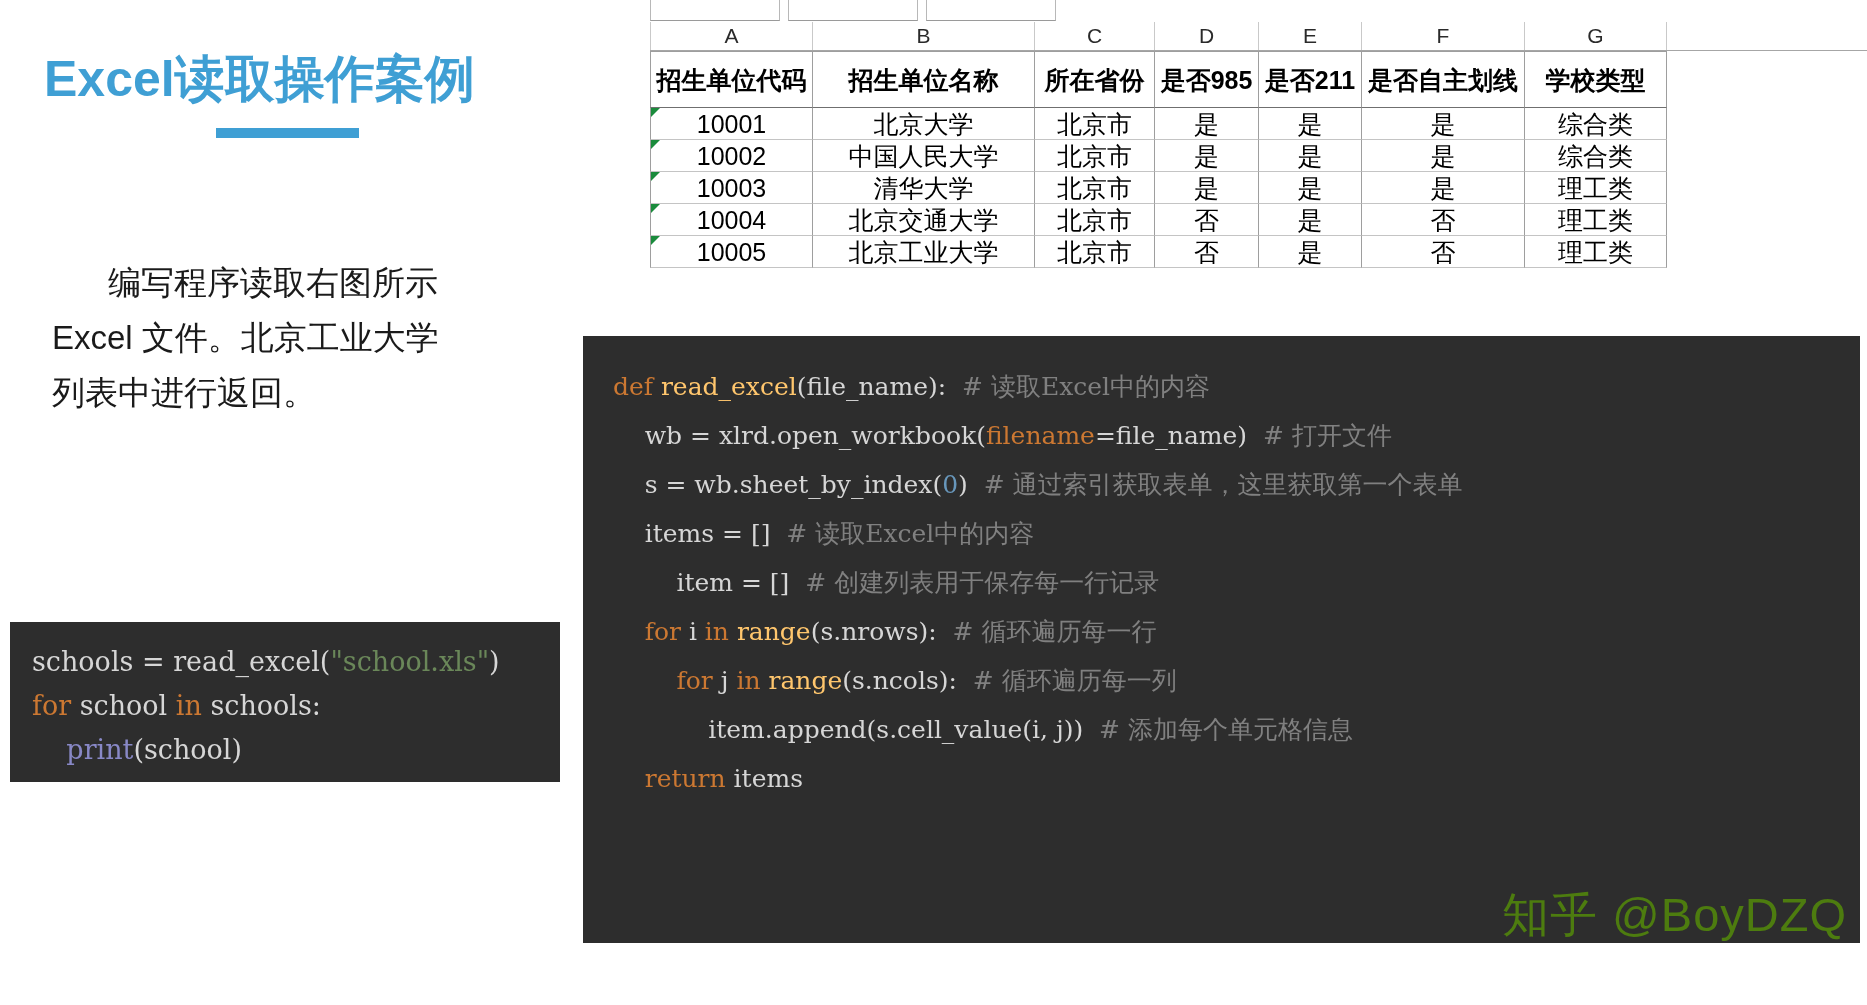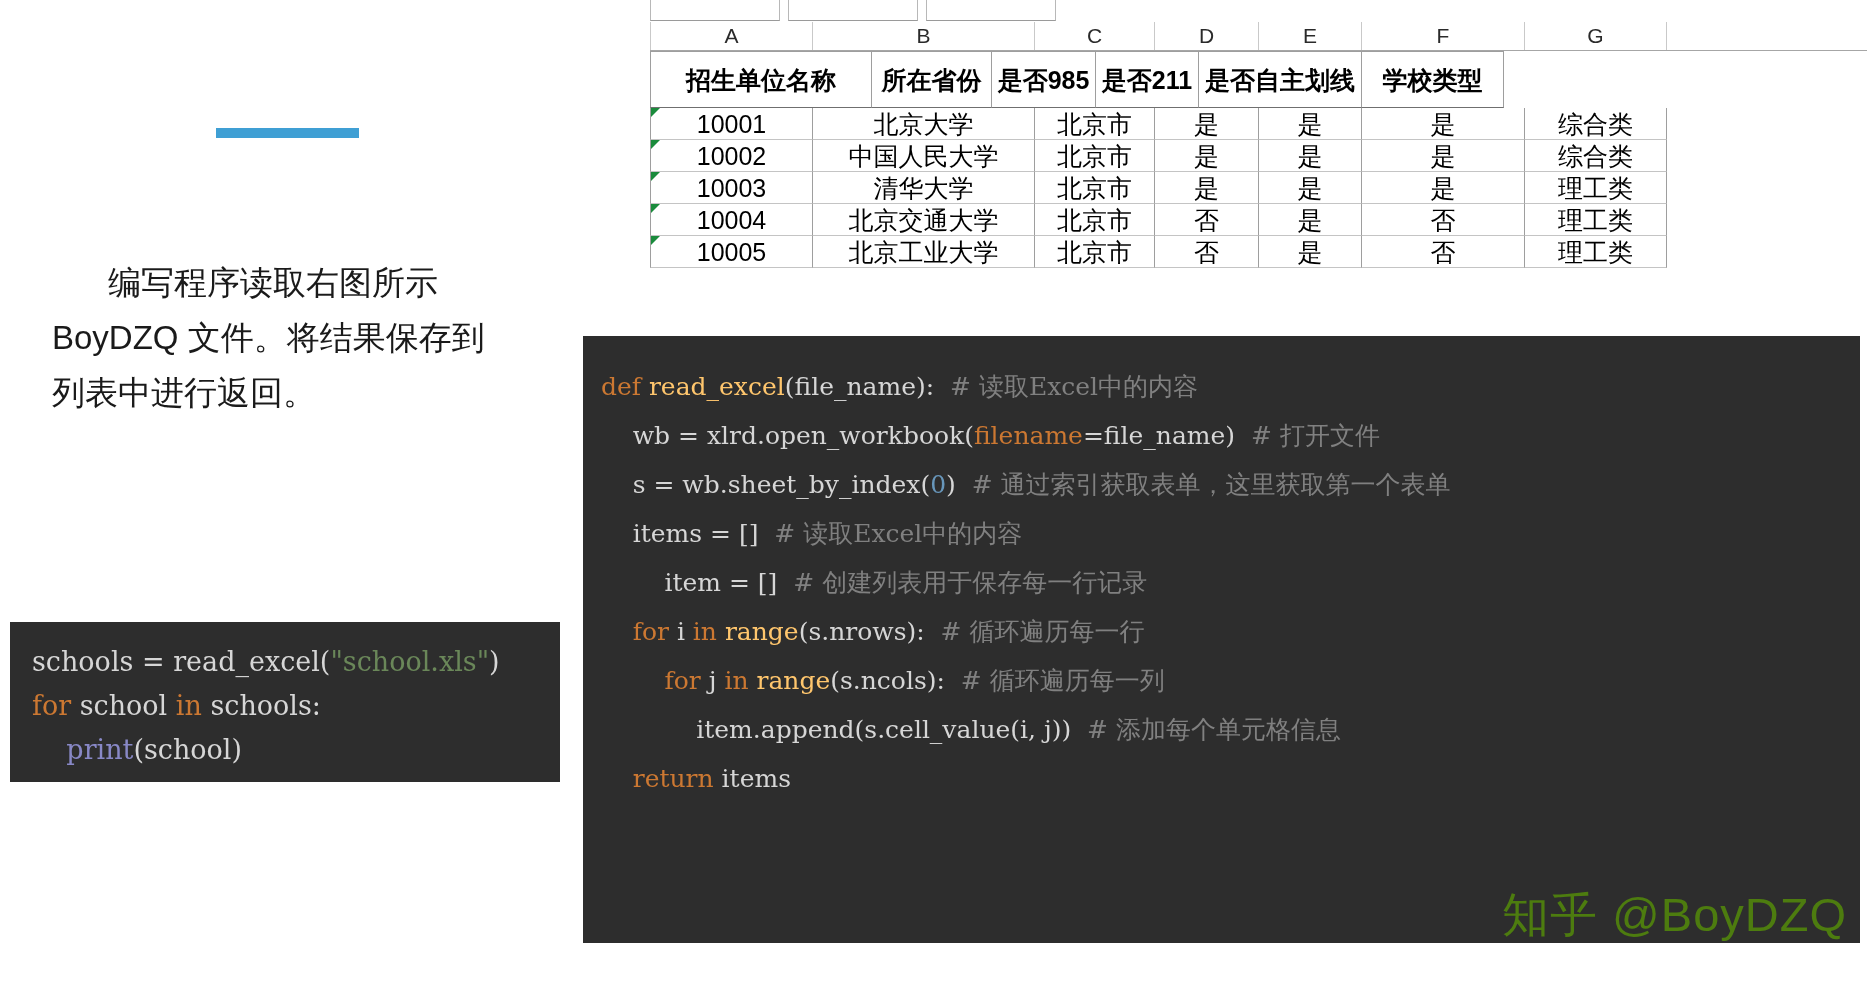--- a/index.html
+++ b/index.html
@@ -84,21 +84,21 @@
     left: 583px;
     top: 336px;
     width: 1277px;
     height: 607px;
     padding: 26px 0 20px 0;
     box-sizing: border-box;
   }
   #main-code .code-line {
     font-size: 25px;
     line-height: 49px;
-    padding-left: 2px;
+    padding-left: 14px;
   }
 
   
   .kw       { color: #cc7832; }   
   .fn       { color: #ffc66d; }   
   .str      { color: #6a8759; }   
   .num      { color: #6897bb; }   
   .kwarg    { color: #cc7832; }   
   .com      { color: #808080; }   
   .builtin  { color: #8888c6; }   
@@ -190,25 +190,26 @@
     font-family: "Liberation Sans", "DejaVu Sans", sans-serif;
     letter-spacing: 1px;
     white-space: nowrap;
   }
 </style>
 </head>
 <body>
 
 <div id="left-panel">
 
+  <div id="slide-title">Excel读取操作案例</div>
   <div id="title-underline"></div>
 
   <div id="description">
     <div class="line indent">编写程序读取右图所示</div>
-    <div class="line">BoyDZQ 文件。将结果保存到</div>
+    <div class="line">Excel 文件。北京工业大学</div>
     <div class="line">列表中进行返回。</div>
   </div>
 
   <div id="left-code" class="code-block">
     <div class="code-line"><span class="plain">schools = read_excel(</span><span class="str">"school.xls"</span><span class="plain">)</span></div>
     <div class="code-line"><span class="kw">for</span><span class="plain"> school </span><span class="kw">in</span><span class="plain"> schools:</span></div>
     <div class="code-line"><span class="plain">    </span><span class="builtin">print</span><span class="plain">(school)</span></div>
   </div>
 </div>
 
@@ -226,20 +227,21 @@
     <div class="colhead" style="width:120px">C</div>
     <div class="colhead" style="width:104px">D</div>
     <div class="colhead" style="width:103px">E</div>
     <div class="colhead" style="width:163px">F</div>
     <div class="colhead" style="width:142px">G</div>
   </div>
 
   <div id="excel-grid">
 
     <div class="xrow header">
+      <div class="xcell" style="width:163px">招生单位代码</div>
       <div class="xcell" style="width:222px">招生单位名称</div>
       <div class="xcell" style="width:120px">所在省份</div>
       <div class="xcell" style="width:104px">是否985</div>
       <div class="xcell" style="width:103px">是否211</div>
       <div class="xcell" style="width:163px">是否自主划线</div>
       <div class="xcell" style="width:142px">学校类型</div>
     </div>
 
     <div class="xrow data">
       <div class="xcell" style="width:163px"><span class="err-flag"></span><span>10001</span></div>

